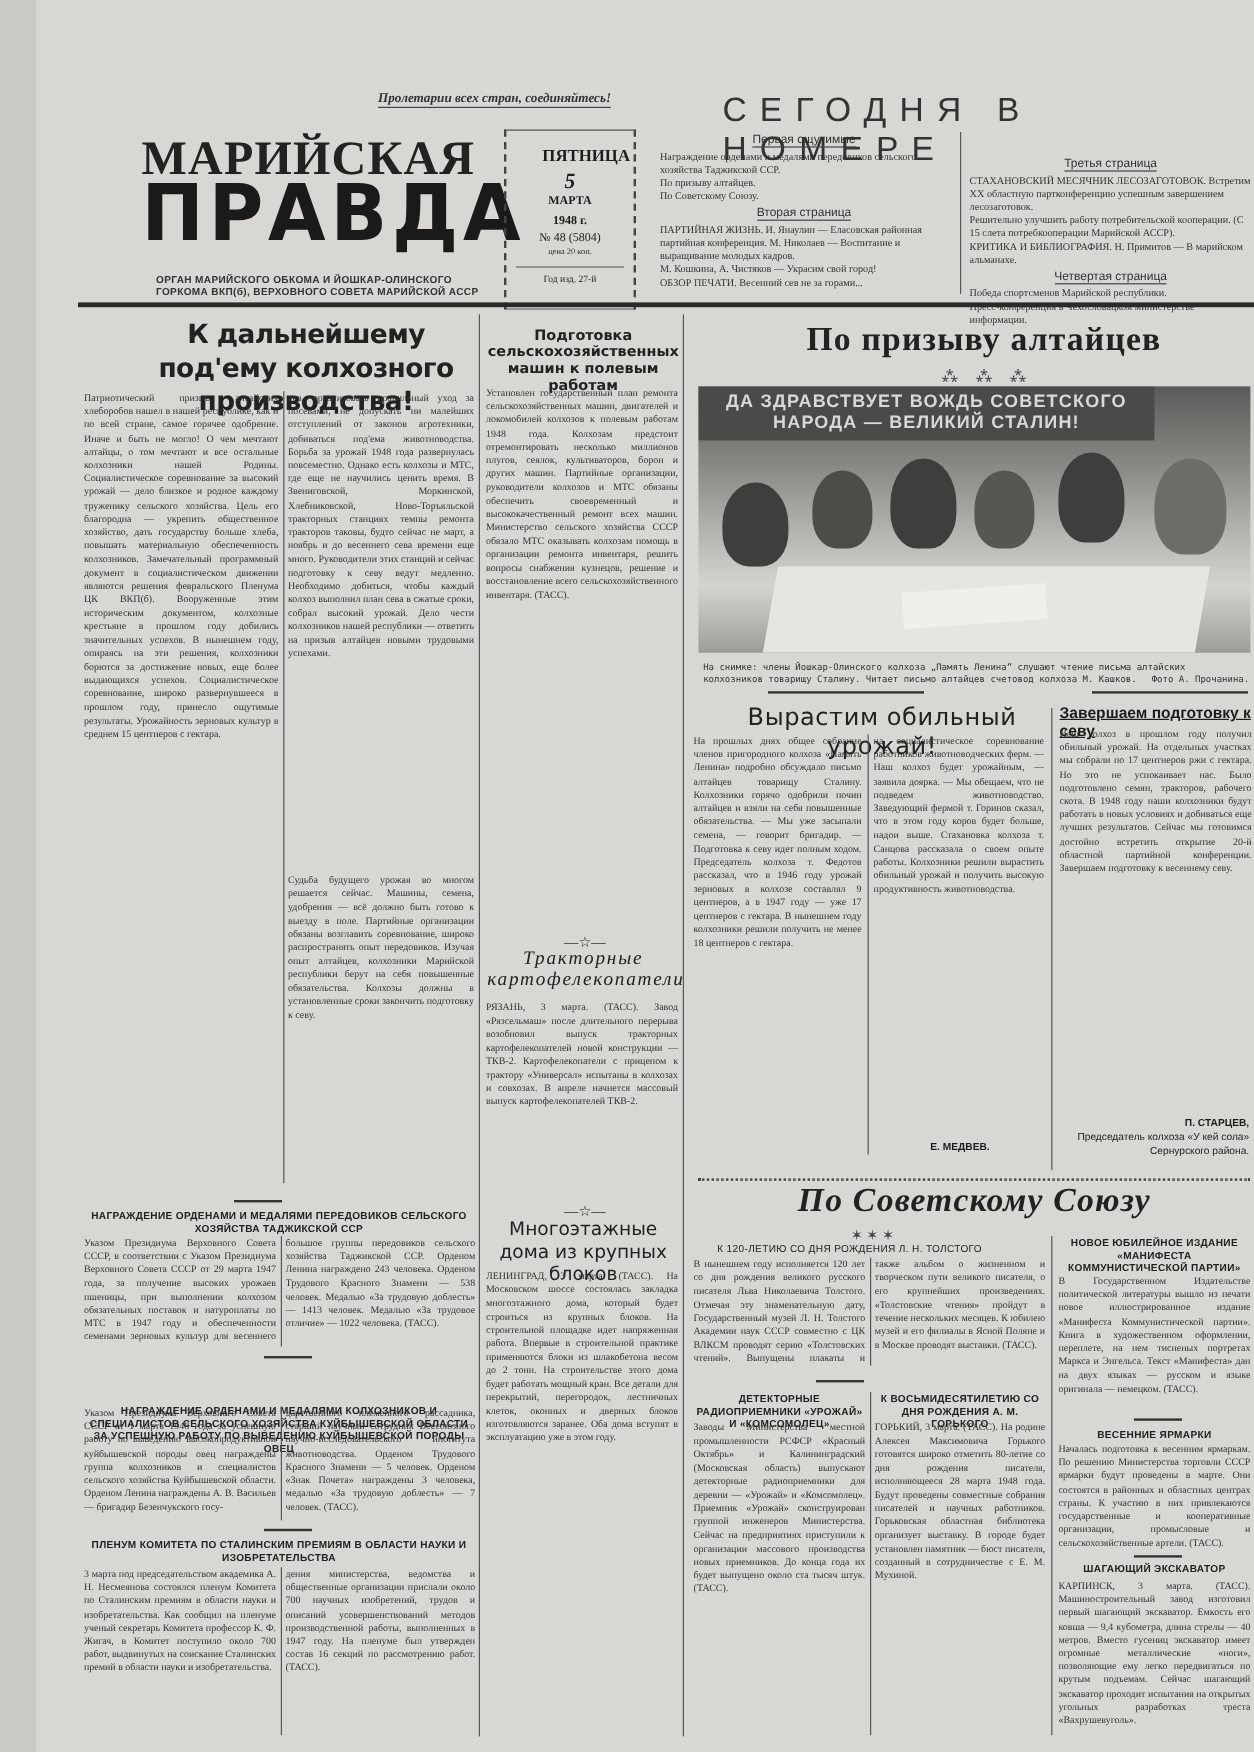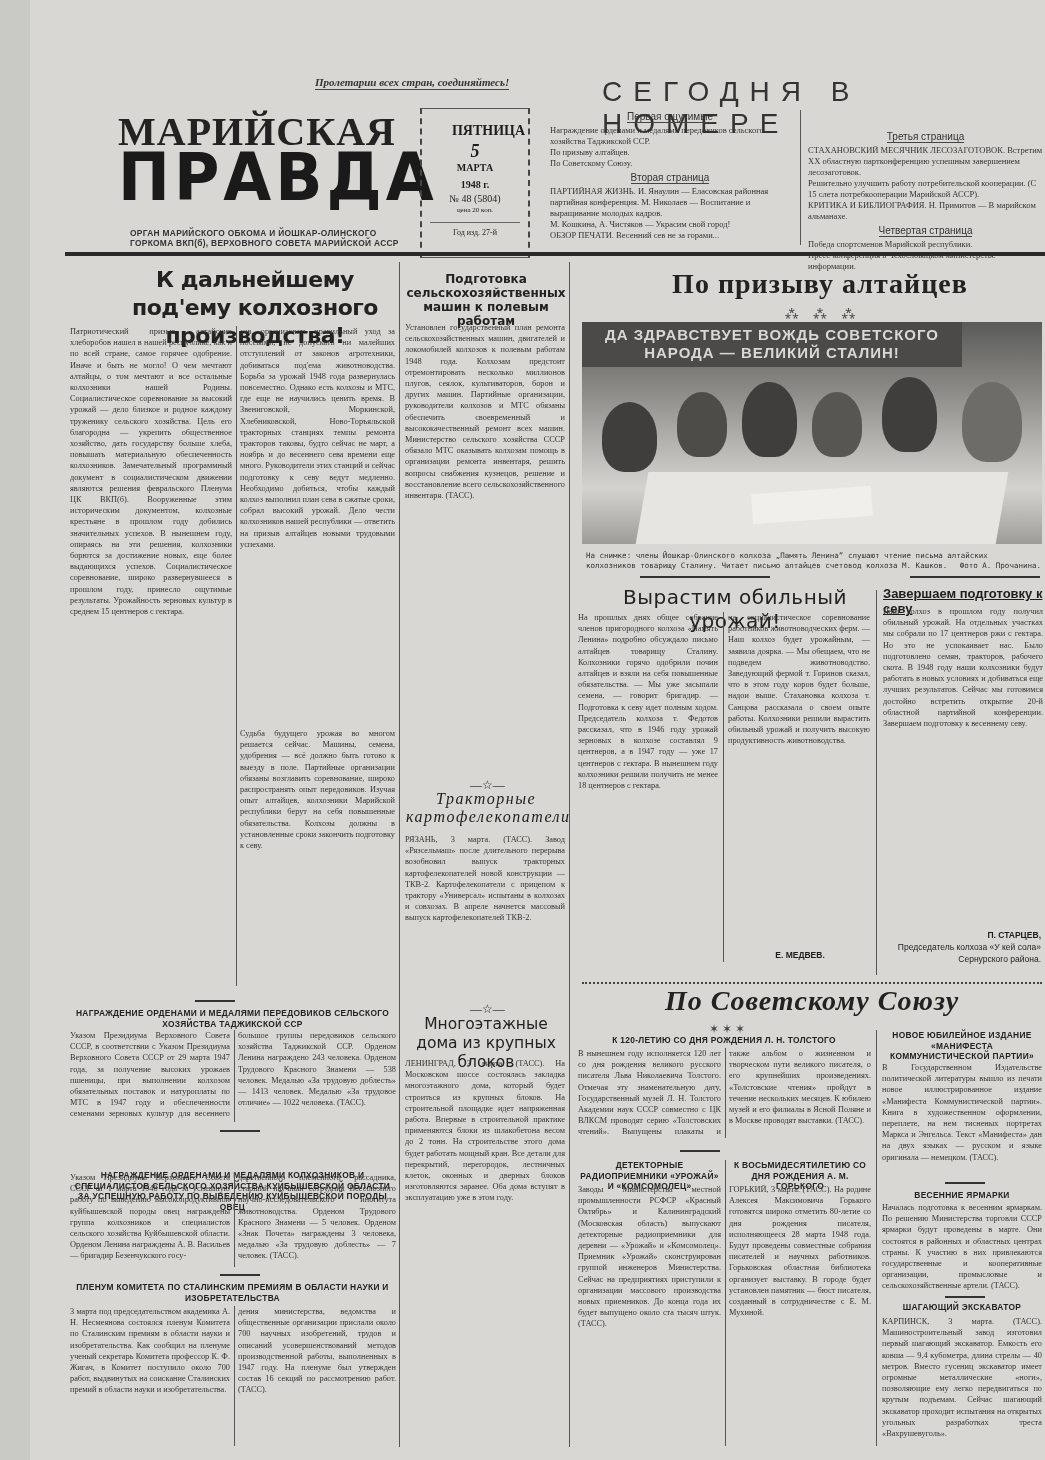--- a/index.html
+++ b/index.html
@@ -172,21 +172,21 @@
 
   <div class="small-rule" style="left:190px; top:1274px; width:40px;"></div>
   <div class="abs subhead" style="left:40px; top:1282px; width:325px;">ПЛЕНУМ КОМИТЕТА ПО СТАЛИНСКИМ ПРЕМИЯМ В ОБЛАСТИ НАУКИ И ИЗОБРЕТАТЕЛЬСТВА</div>
   <div class="abs txt" style="left:40px; top:1306px; width:160px; height:140px; overflow:hidden;">3 марта под председательством академика А. Н. Несмеянова состоялся пленум Комитета по Сталинским премиям в области науки и изобретательства. Как сообщил на пленуме ученый секретарь Комитета профессор К. Ф. Жигач, в Комитет поступило около 700 работ, выдвинутых на соискание Сталинских премий в области науки и изобретательства.</div>
   <div class="rule-v" style="left:204px; top:1306px; height:140px;"></div>
   <div class="abs txt" style="left:208px; top:1306px; width:158px; height:140px; overflow:hidden;">дения министерства, ведомства и общественные организации прислали около 700 научных изобретений, трудов и описаний усовершенствований методов производственной работы, выполненных в 1947 году. На пленуме был утвержден состав 16 секций по рассмотрению работ. (ТАСС).</div>
 
   <div class="wavy"></div>
   <div class="abs headline h-union">По Советскому Союзу</div>
   <div class="abs stars" style="left:552px; top:1022px; width:290px; text-align:center;">✶ ✶ ✶</div>
-  <div class="abs subhead" style="left:548px; top:1035px; width:292px; font-weight:bold;">К 120-ЛЕТИЮ СО ДНЯ РОЖДЕНИЯ Л. Н. ТОЛСТОГО</div>
+  <div class="abs subhead" style="left:532px; top:1035px; width:292px; font-weight:normal;">К 120-ЛЕТИЮ СО ДНЯ РОЖДЕНИЯ Л. Н. ТОЛСТОГО</div>
   <div class="abs txt" style="left:548px; top:1048px; width:143px; height:90px; overflow:hidden;">В нынешнем году исполняется 120 лет со дня рождения великого русского писателя Льва Николаевича Толстого. Отмечая эту знаменательную дату, Государственный музей Л. Н. Толстого Академии наук СССР совместно с ЦК ВЛКСМ проводят серию «Толстовских чтений». Выпущены плакаты и альбомы о жизни и творчестве писателя.</div>
   <div class="rule-v" style="left:695px; top:1048px; height:90px;"></div>
   <div class="abs txt" style="left:699px; top:1048px; width:142px; height:90px; overflow:hidden;">также альбом о жизненном и творческом пути великого писателя, о его крупнейших произведениях. «Толстовские чтения» пройдут в течение нескольких месяцев. К юбилею музей и его филиалы в Ясной Поляне и в Москве проводят выставки. (ТАСС).</div>
 
   <div class="small-rule" style="left:650px; top:1150px; width:40px;"></div>
   <div class="abs subhead" style="left:548px; top:1160px; width:143px;">ДЕТЕКТОРНЫЕ РАДИОПРИЕМНИКИ «УРОЖАЙ» И «КОМСОМОЛЕЦ»</div>
   <div class="abs txt" style="left:548px; top:1184px; width:143px; height:262px; overflow:hidden;">Заводы Министерства местной промышленности РСФСР «Красный Октябрь» и Калининградский (Московская область) выпускают детекторные радиоприемники для деревни — «Урожай» и «Комсомолец». Приемник «Урожай» сконструирован группой инженеров Министерства. Сейчас на предприятиях приступили к организации массового производства новых приемников. До конца года их будет выпущено около ста тысяч штук. (ТАСС).</div>
   <div class="rule-v" style="left:695px; top:1160px; height:286px;"></div>
   <div class="abs subhead" style="left:699px; top:1160px; width:142px;">К ВОСЬМИДЕСЯТИЛЕТИЮ СО ДНЯ РОЖДЕНИЯ А. М. ГОРЬКОГО</div>
   <div class="abs txt" style="left:699px; top:1184px; width:142px; height:262px; overflow:hidden;">ГОРЬКИЙ, 3 марта. (ТАСС). На родине Алексея Максимовича Горького готовятся широко отметить 80-летие со дня рождения писателя, исполняющееся 28 марта 1948 года. Будут проведены совместные собрания писателей и научных работников. Горьковская областная библиотека организует выставку. В городе будет установлен памятник — бюст писателя, созданный в сотрудничестве с Е. М. Мухиной.</div>

